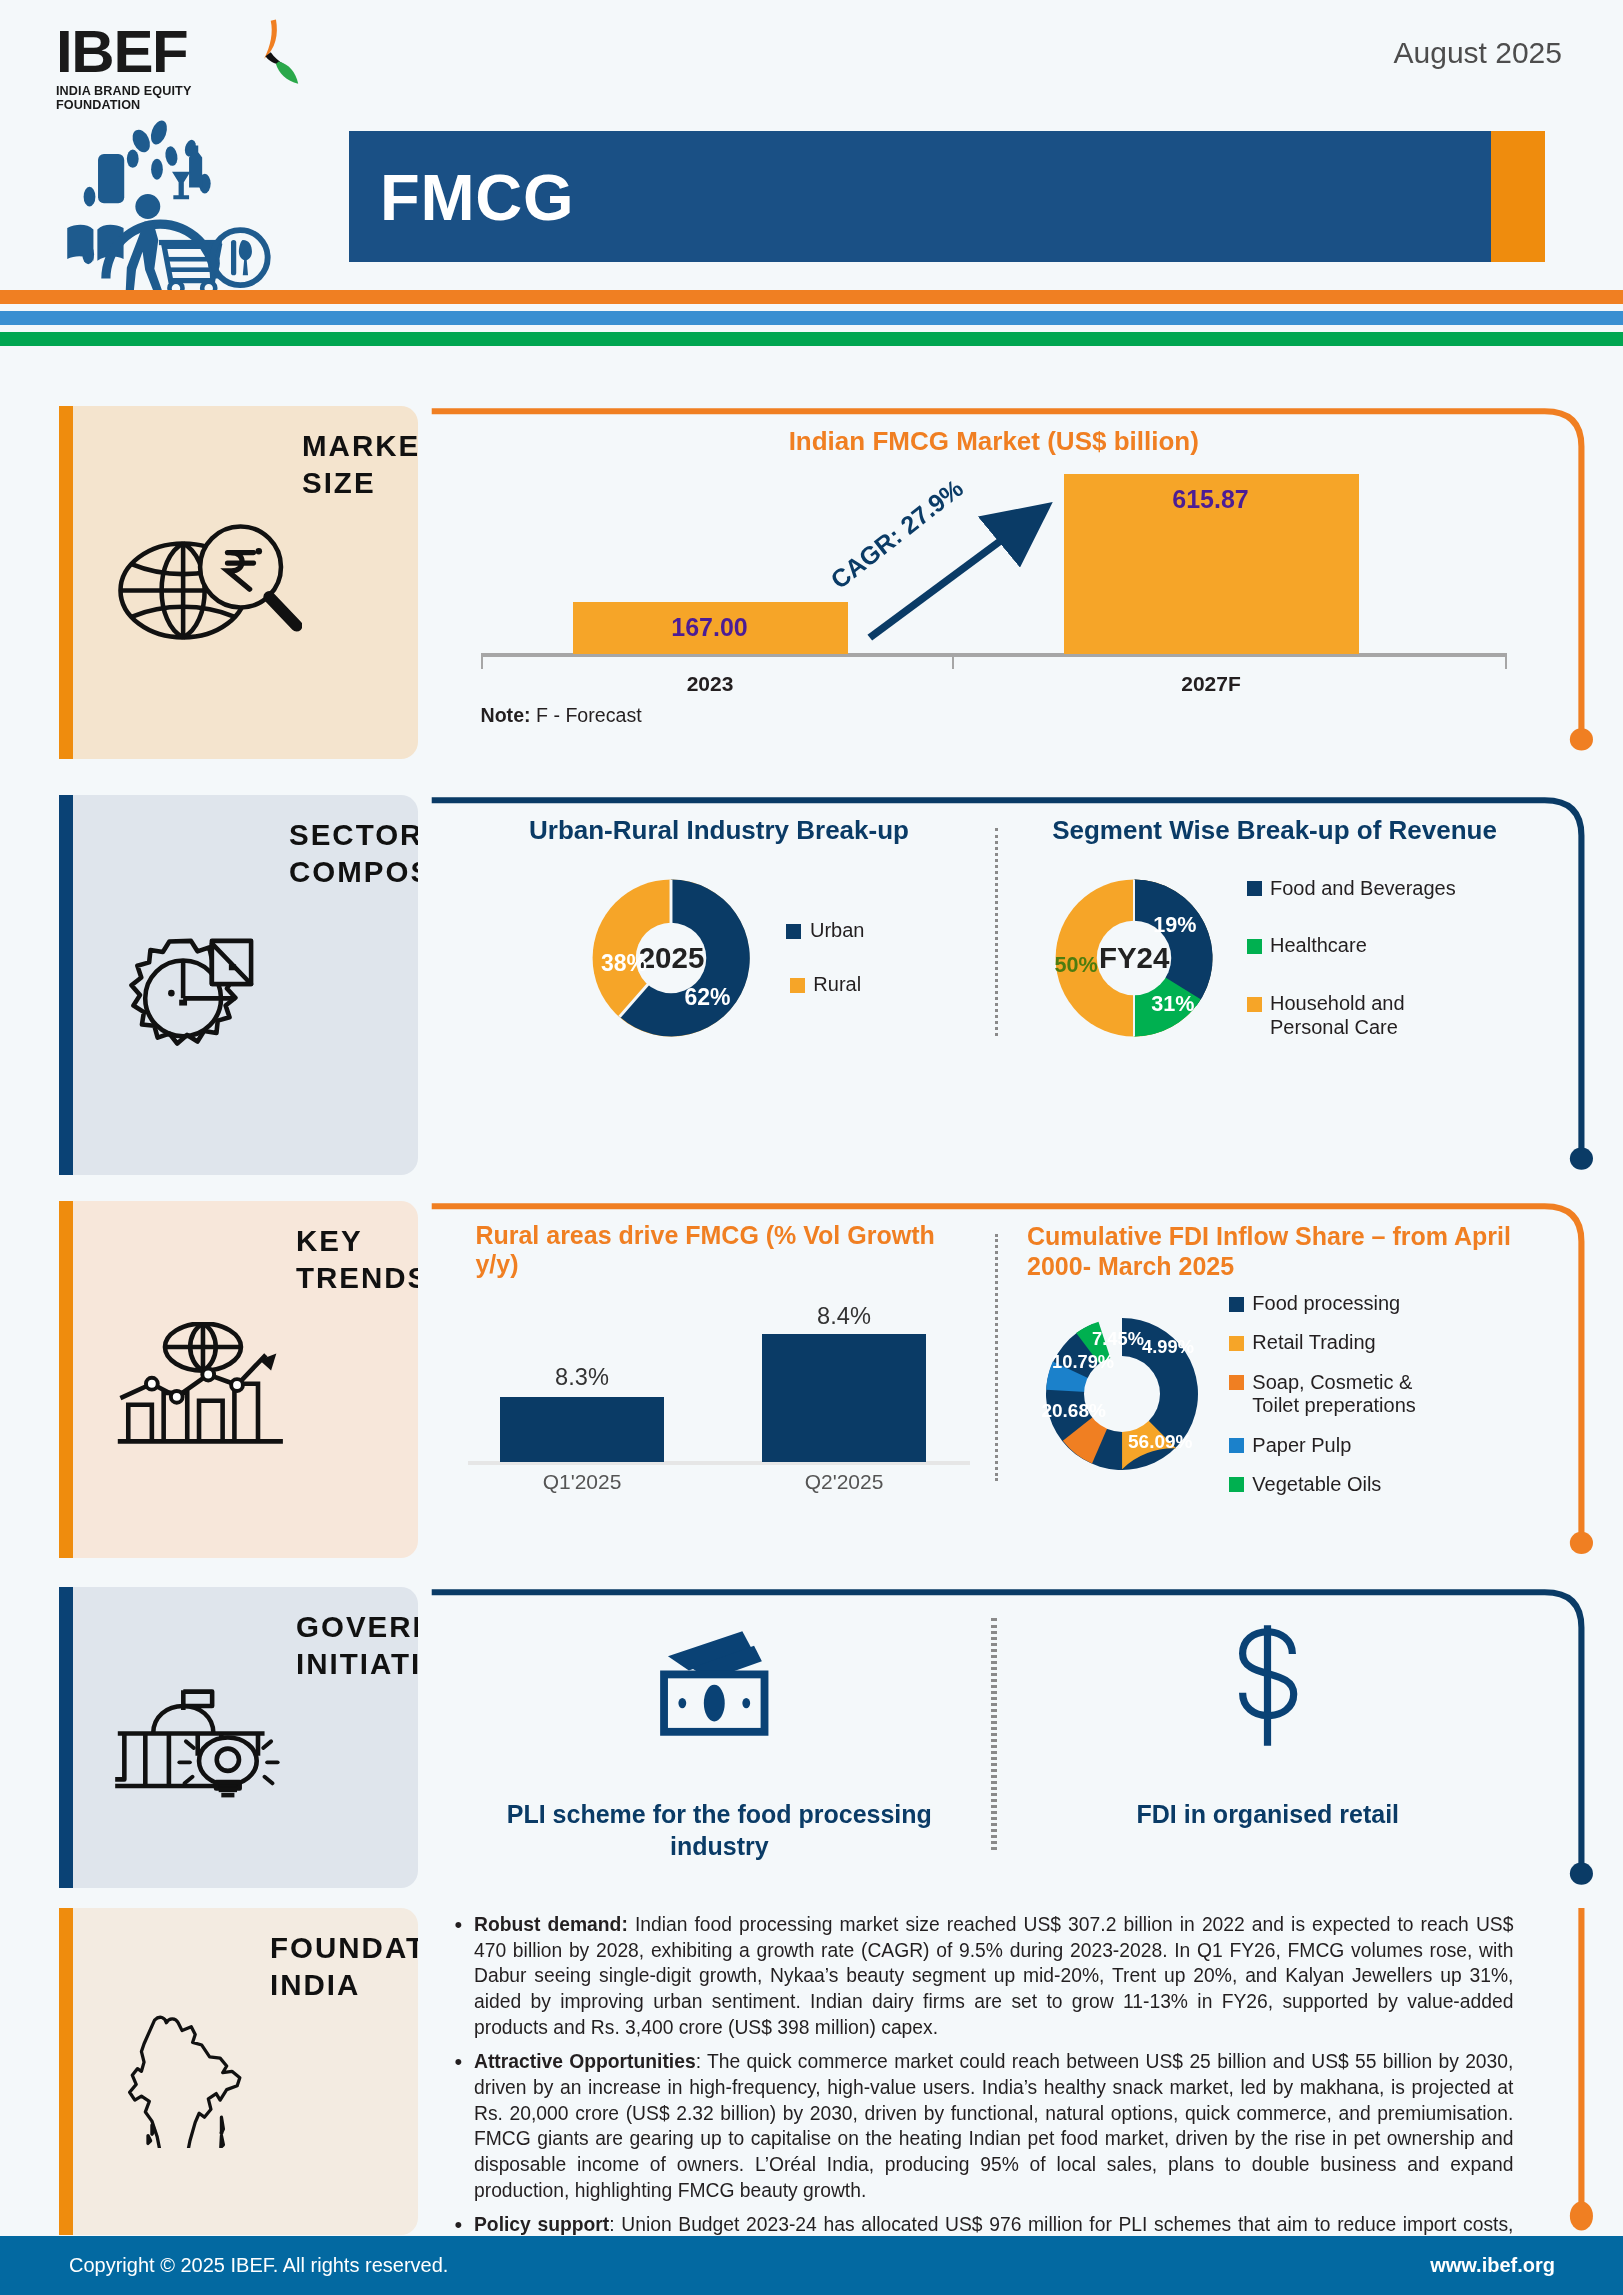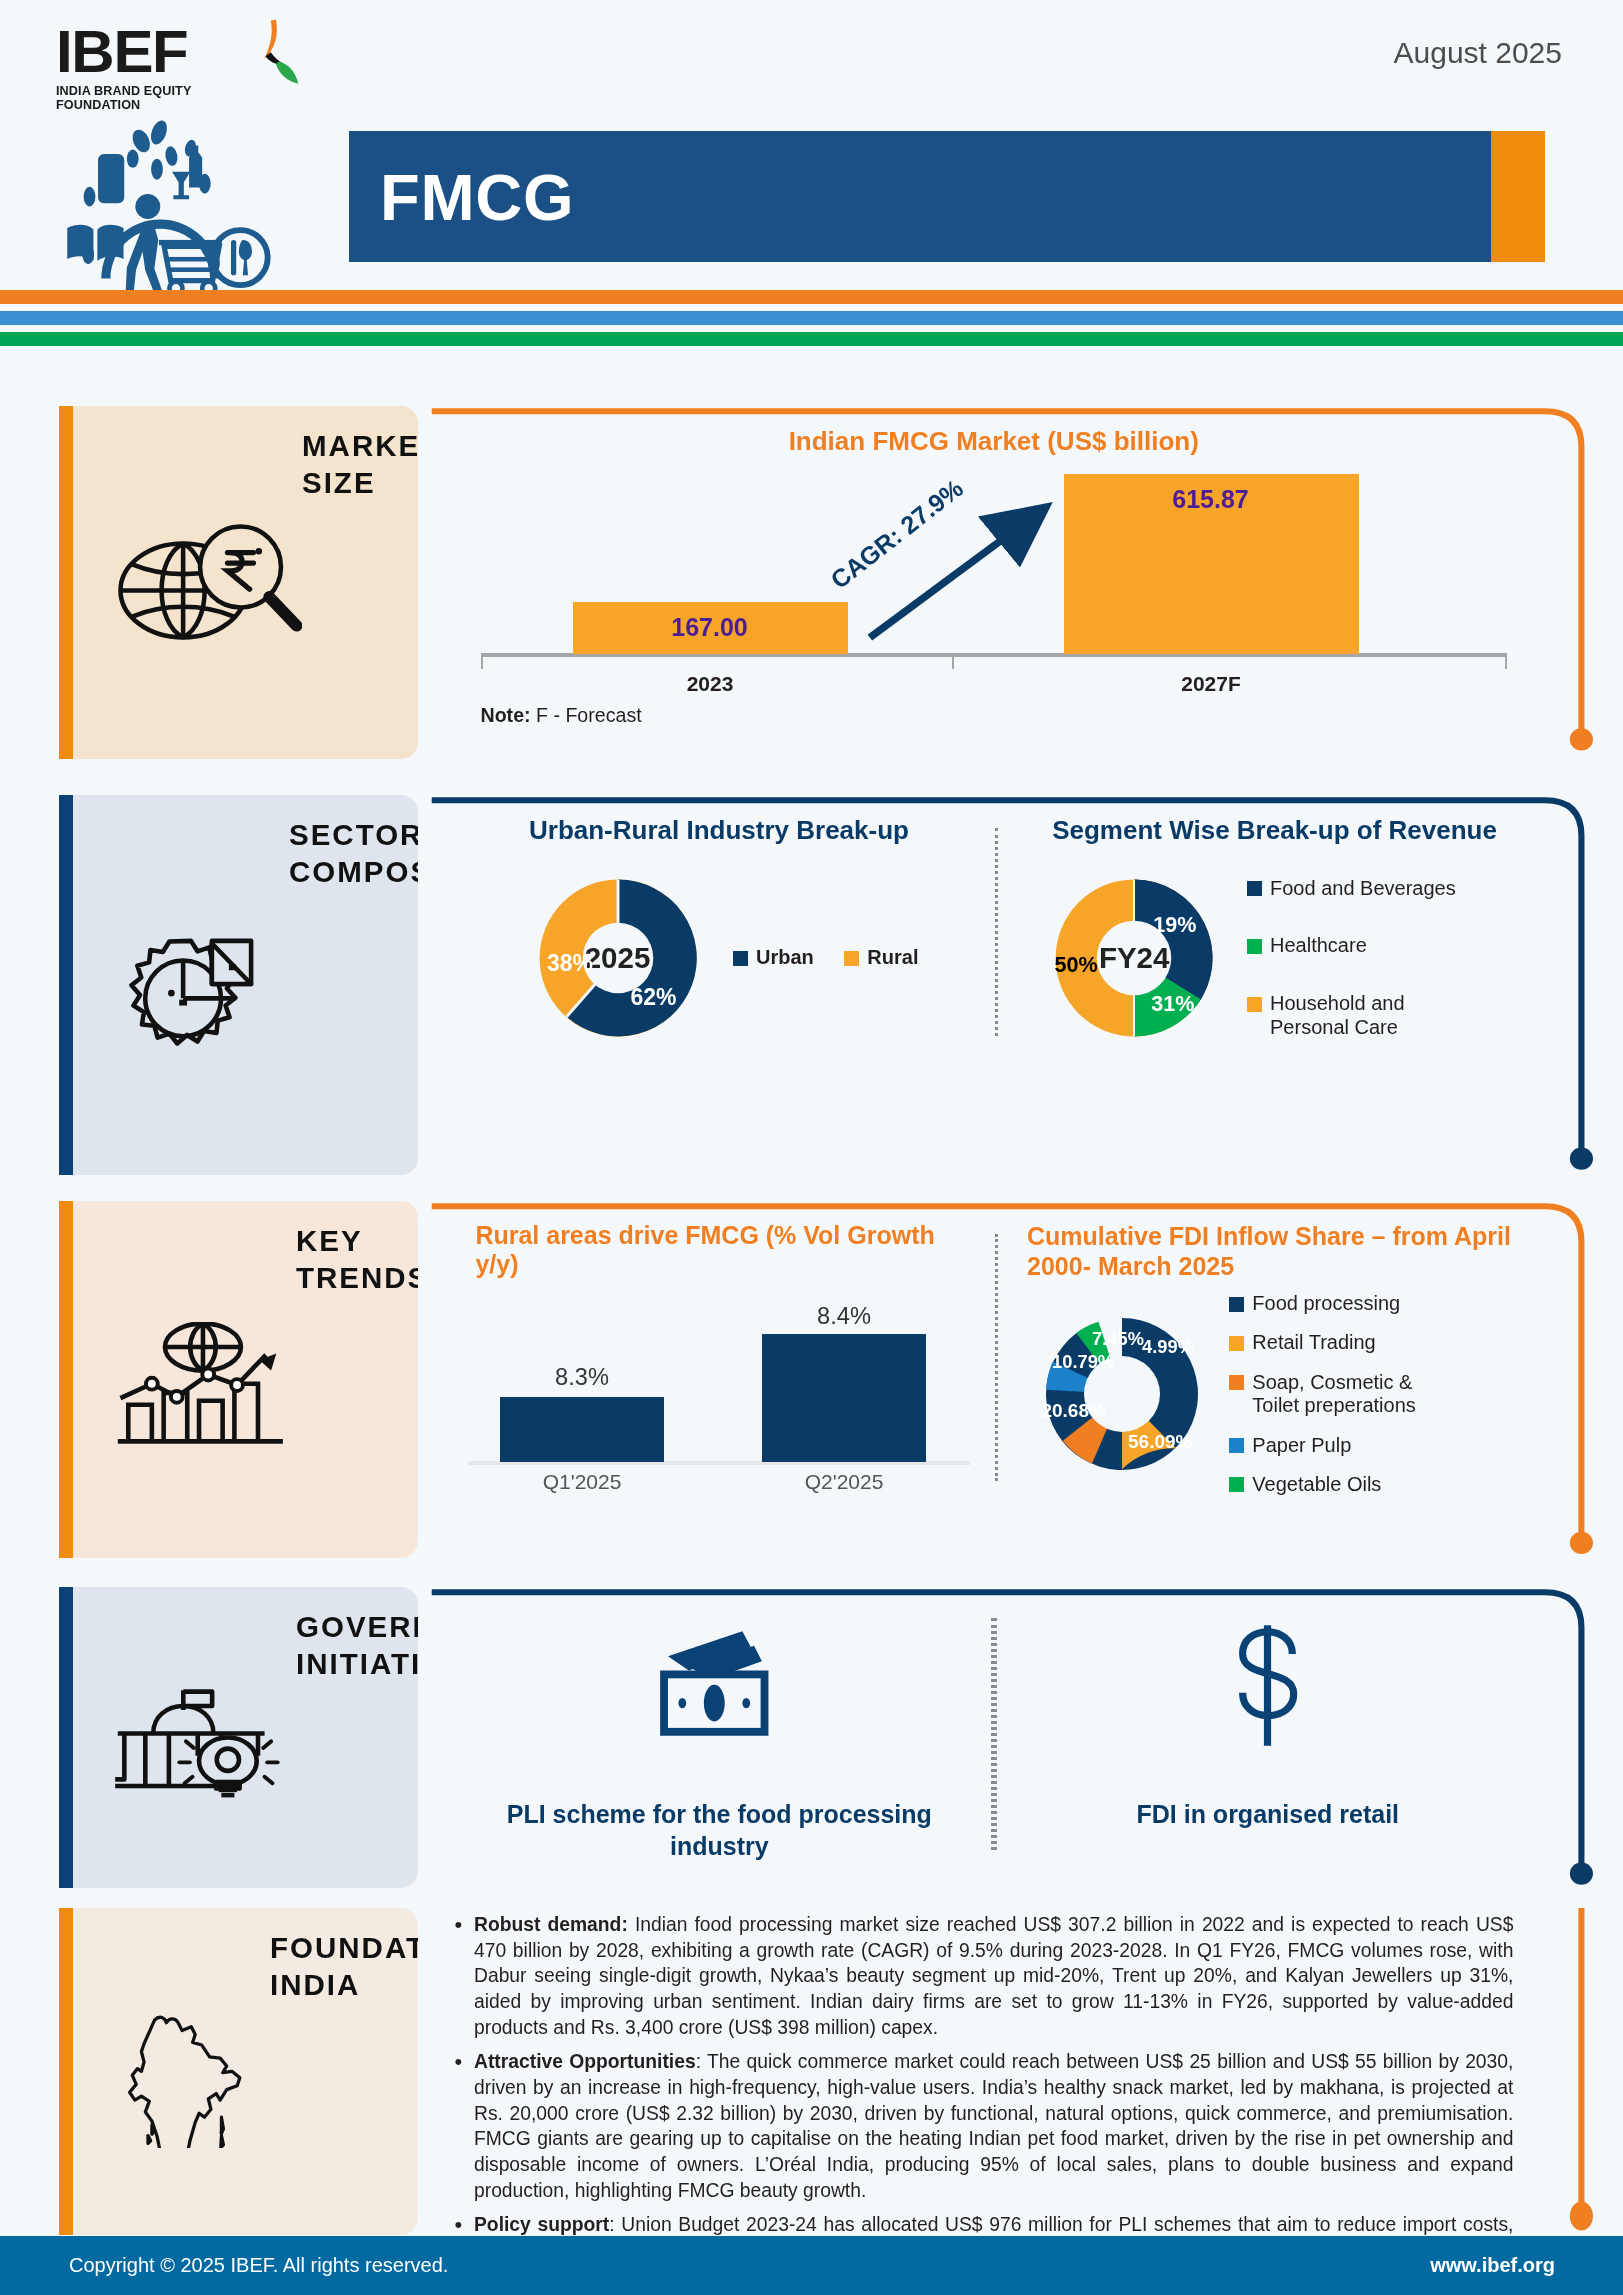--- a/index.html
+++ b/index.html
@@ -81,21 +81,21 @@
 
   
   #row-sector{top:795px;width:1624px;}
   #row-sector .side-card{height:380px;}
   .two-col{display:flex;height:100%;}
   .col{flex:1;position:relative;padding:0 6.5px;}
   .vdash{width:0;border-left:3.3px dotted #8a8a8a;margin:13px 11.8px 19.6px 11.8px;}
 
   .donut-row{display:flex;align-items:center;justify-content:center;margin-top:14.4px;}
   .legend{display:flex;flex-direction:column;gap:30px;margin-left:6.5px;}
-  .legend.inline{flex-direction:row;gap:30px;align-items:center;font-weight:bold;}
+  .legend.inline{flex-direction:column;gap:30px;align-items:center;}
   .legend-item{display:flex;align-items:flex-start;font-size:20px;line-height:1.18;}
   .swatch{width:15px;height:15px;flex:0 0 15px;margin-right:8.5px;margin-top:4.6px;}
 
   
   #row-trends{top:1201px;width:1624px;}
   #row-trends .side-card{height:357px;}
   .tbars{position:relative;height:196px;margin-top:26px;}
   .tbar{position:absolute;bottom:39px;background:#0a3b66;}
   .tbar-val{position:absolute;font-size:23.6px;text-align:center;color:#333;}
   .tbar-lab{position:absolute;bottom:6.5px;font-size:21px;text-align:center;color:#555;}
@@ -344,21 +344,21 @@
                   <path d="M100 100 L166.6 144.2 A80 80 0 0 1 100 180 Z" fill="#00b050"></path>
                   <path d="M100 100 L100 20 A80 80 0 0 1 168 142 Z" fill="#0a3b66"></path>
                   <path d="M100 100 L168 142 A80 80 0 0 1 100 180 Z" fill="#00b050"></path>
                   <circle cx="100" cy="100" r="38" fill="#f4f8fa"></circle>
                   <line x1="100" y1="20" x2="100" y2="100" stroke="#f4f8fa" stroke-width="2"></line>
                   <line x1="100" y1="180" x2="100" y2="100" stroke="#f4f8fa" stroke-width="2"></line>
                 </svg>
                 <div style="position:absolute;left:0;right:0;top:50%;transform:translateY(-50%);text-align:center;font-size:29.5px;font-weight:bold;color:#222;">FY24</div>
                 <div style="position:absolute;left:117px;top:52px;color:#fff;font-size:21.6px;font-weight:bold;">19%</div>
                 <div style="position:absolute;left:115px;top:131px;color:#fff;font-size:21.6px;font-weight:bold;">31%</div>
-                <div style="position:absolute;left:18.3px;top:92px;color:#000000;font-size:21.6px;font-weight:bold;">50%</div>
+                <div style="position:absolute;left:18.3px;top:92px;color:#4d7c0f;font-size:21.6px;font-weight:bold;">50%</div>
               </div>
               <div class="legend" style="margin-left:14.4px;gap:34px;">
                 <div class="legend-item">
                   <span class="swatch" style="background:#0a3b66;"></span>
                   <span>Food and Beverages</span>
                 </div>
                 <div class="legend-item">
                   <span class="swatch" style="background:#00b050;"></span>
                   <span>Healthcare</span>
                 </div>

